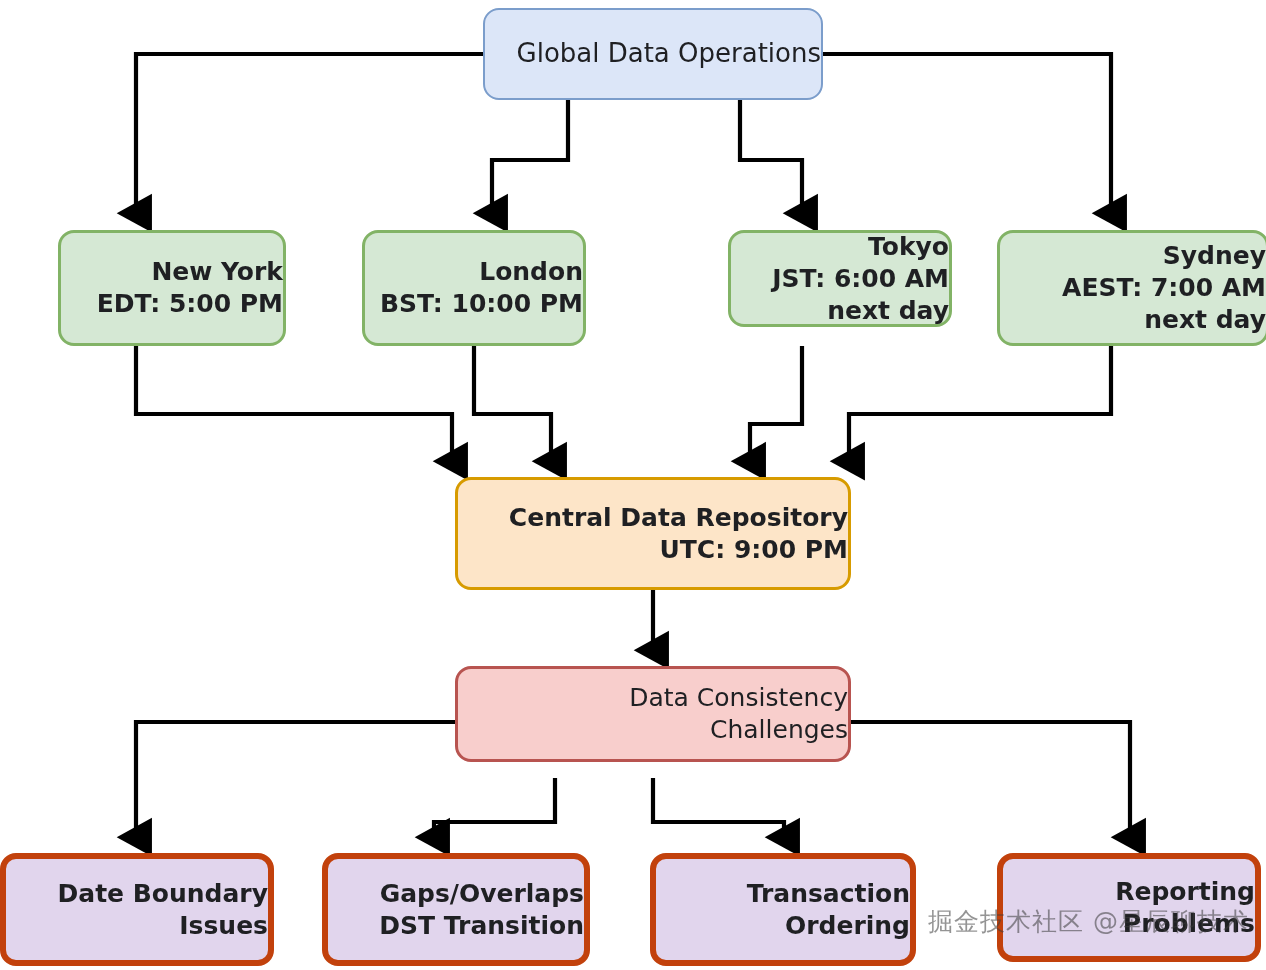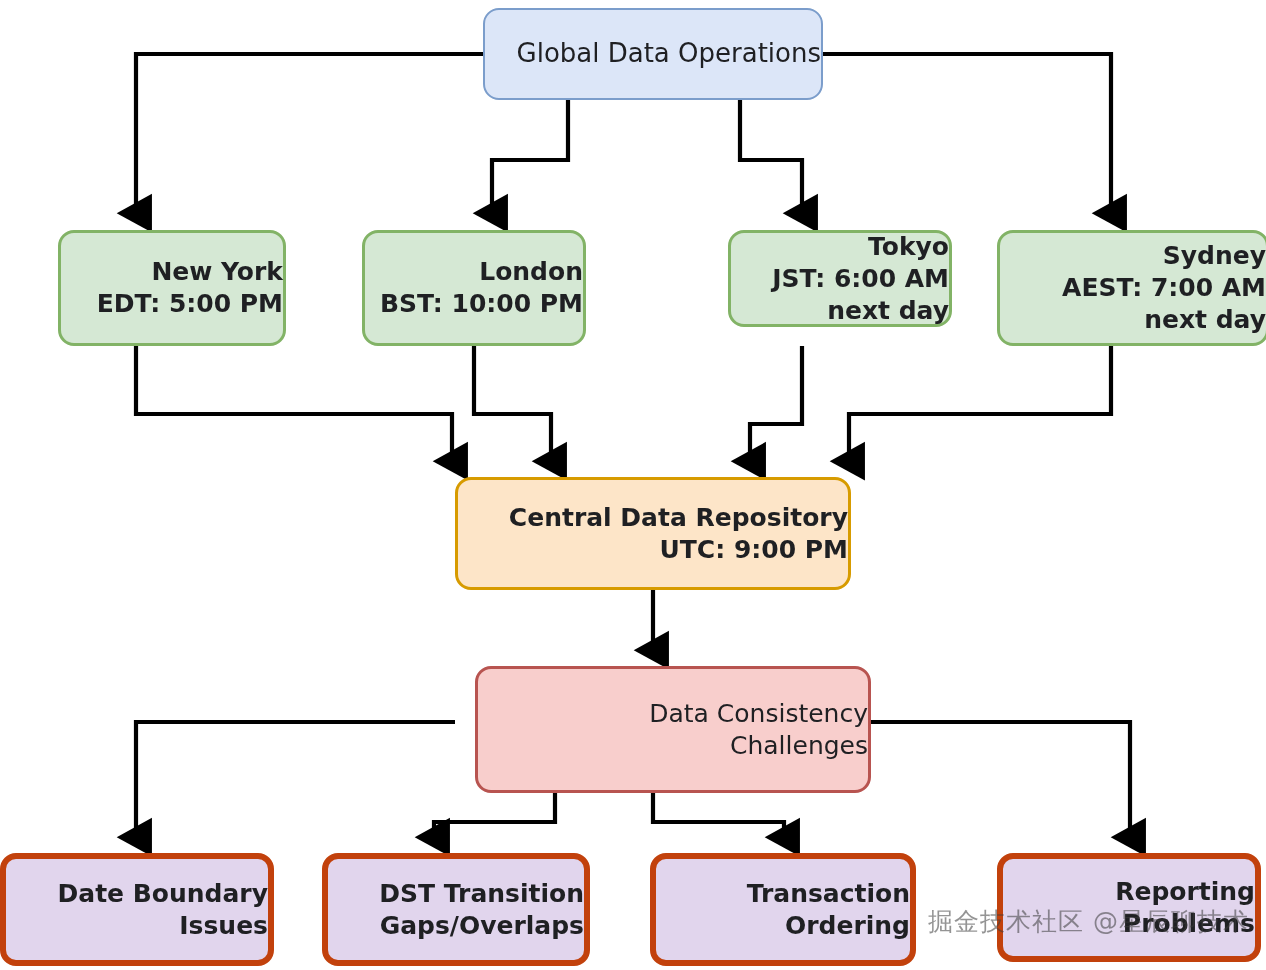--- a/index.html
+++ b/index.html
@@ -154,33 +154,33 @@
     <span class="line">Sydney</span>
     <span class="line">AEST: 7:00 AM</span>
     <span class="line">next day</span>
   </div>
 
   <div class="node central" style="left:455px; top:477px; width:396px; height:113px;padding-left:44px;">
     <span class="line">Central Data Repository</span>
     <span class="line">UTC: 9:00 PM</span>
   </div>
 
-  <div class="node challenge" style="left:455px; top:666px; width:396px; height:127px;margin-left:20px;">
+  <div class="node challenge" style="left:455px; top:666px; width:396px; height:96px;">
     <span class="line">Data Consistency</span>
     <span class="line">Challenges</span>
   </div>
 
   <div class="node issue" style="left:0px; top:853px; width:274px; height:113px;">
     <span class="line">Date Boundary</span>
     <span class="line">Issues</span>
   </div>
 
   <div class="node issue" style="left:322px; top:853px; width:268px; height:113px;">
+    <span class="line">Gaps/Overlaps</span>
     <span class="line">DST Transition</span>
-    <span class="line">Gaps/Overlaps</span>
   </div>
 
   <div class="node issue" style="left:650px; top:853px; width:266px; height:113px;">
     <span class="line">Transaction</span>
     <span class="line">Ordering</span>
   </div>
 
   <div class="node issue" style="left:997px; top:853px; width:264px; height:109px;">
     <span class="line">Reporting</span>
     <span class="line">Problems</span>

